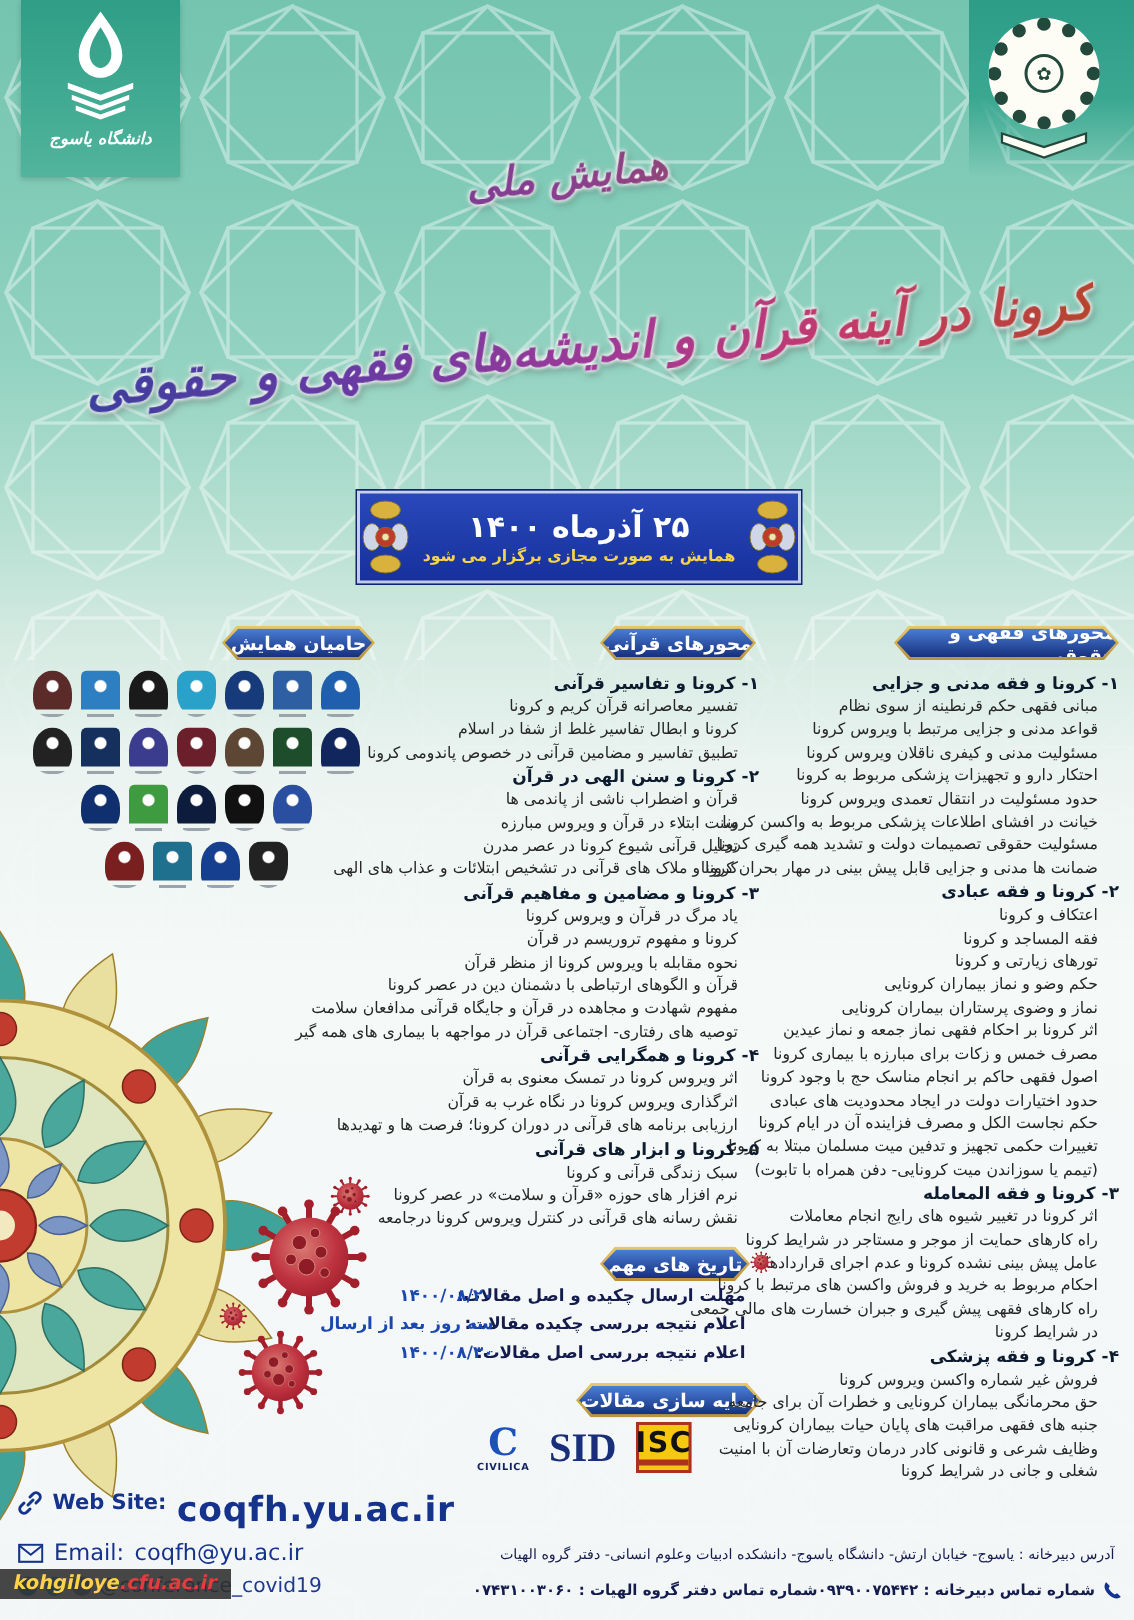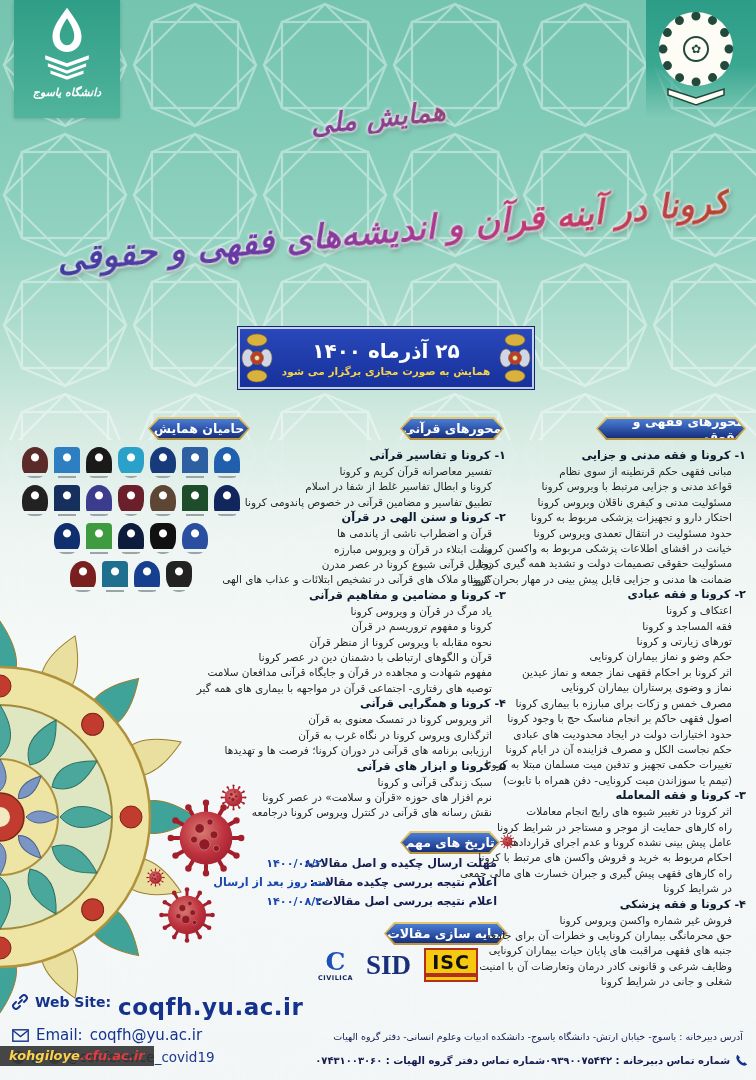--- a/index.html
+++ b/index.html
@@ -71,21 +71,21 @@
   .dates-block{right:259px;top:857px;direction:rtl;}
   .date-row{display:flex;direction:rtl;margin-bottom:6px;align-items:baseline;}
   .d-label{font-size:11.2px;font-weight:bold;color:#141b4d;width:158px;white-space:nowrap;}
   .d-value{font-size:11.2px;font-weight:bold;color:#1b47b0;margin-right:10px;white-space:nowrap;}
   
   .indexing{left:318px;top:948px;width:180px;display:flex;align-items:center;gap:13px;}
   .civilica{display:flex;flex-direction:column;align-items:center;line-height:1;}
   .c-mark{font-size:25px;font-weight:bold;color:#1d50b8;font-family:"DejaVu Serif",serif;}
   .c-word{font-size:6.5px;font-weight:bold;color:#12245e;letter-spacing:.5px;margin-top:1px;}
   .sid{font-family:"Liberation Serif","DejaVu Serif",serif;font-size:27px;font-weight:bold;color:#1a2f7a;}
-  .isc{width:54px;height:34px;background:#f6c80f;border:2.5px solid #b0301e;box-sizing:border-box;
+  .isc{width:37px;height:34px;background:#f6c80f;border:2.5px solid #b0301e;box-sizing:border-box;
     display:flex;flex-direction:column;align-items:center;justify-content:center;}
   .isc>span{font-size:19px;font-weight:bold;color:#111;line-height:1;letter-spacing:1px;}
   .isc-strip{width:100%;height:4px;background:#b0301e;margin-top:1px;}
   
   .contact-left{left:12px;top:994px;color:#15338c;}
   .web-line{display:flex;align-items:flex-start;gap:7px;}
   .web-lbl{font-size:14px;font-weight:bold;}
   .web-url{font-size:23px;font-weight:bold;letter-spacing:.5px;}
   .email-line{display:flex;align-items:center;gap:7px;margin-top:6px;font-size:15px;}
   .social-line{display:flex;align-items:center;gap:5px;margin-top:5px;font-size:13.5px;color:#1d3a8f;}
@@ -272,22 +272,22 @@
         <li>خیانت در افشای اطلاعات پزشکی مربوط به واکسن کرونا</li>
         <li>مسئولیت حقوقی تصمیمات دولت و تشدید همه گیری کرونا</li>
         <li>ضمانت ها مدنی و جزایی قابل پیش بینی در مهار بحران کرونا</li>
       </ul>
       <div class="axis-title">۲- کرونا و فقه عبادی</div>
       <ul class="axis-items">
         <li>اعتکاف و کرونا</li>
         <li>فقه المساجد و کرونا</li>
         <li>تورهای زیارتی و کرونا</li>
         <li>حکم وضو و نماز بیماران کرونایی</li>
+        <li>نماز و وضوی پرستاران بیماران کرونایی</li>
         <li>اثر کرونا بر احکام فقهی نماز جمعه و نماز عیدین</li>
-        <li>نماز و وضوی پرستاران بیماران کرونایی</li>
         <li>مصرف خمس و زکات برای مبارزه با بیماری کرونا</li>
         <li>اصول فقهی حاکم بر انجام مناسک حج با وجود کرونا</li>
         <li>حدود اختیارات دولت در ایجاد محدودیت های عبادی</li>
         <li>حکم نجاست الکل و مصرف فزاینده آن در ایام کرونا</li>
         <li>تغییرات حکمی تجهیز و تدفین میت مسلمان مبتلا به کرونا</li>
         <li>(تیمم یا سوزاندن میت کرونایی- دفن همراه با تابوت)</li>
       </ul>
       <div class="axis-title">۳- کرونا و فقه المعامله</div>
       <ul class="axis-items">
         <li>اثر کرونا در تغییر شیوه های رایج انجام معاملات</li>

